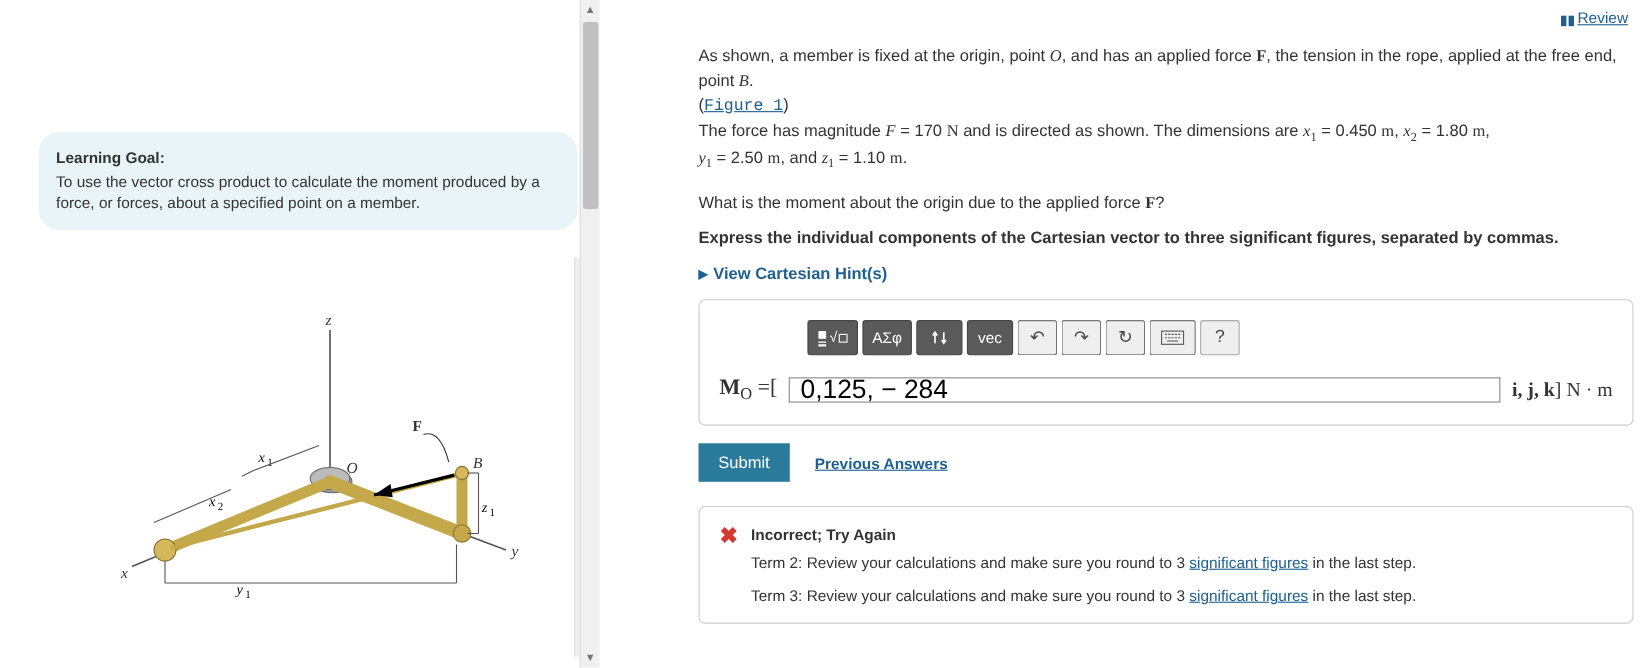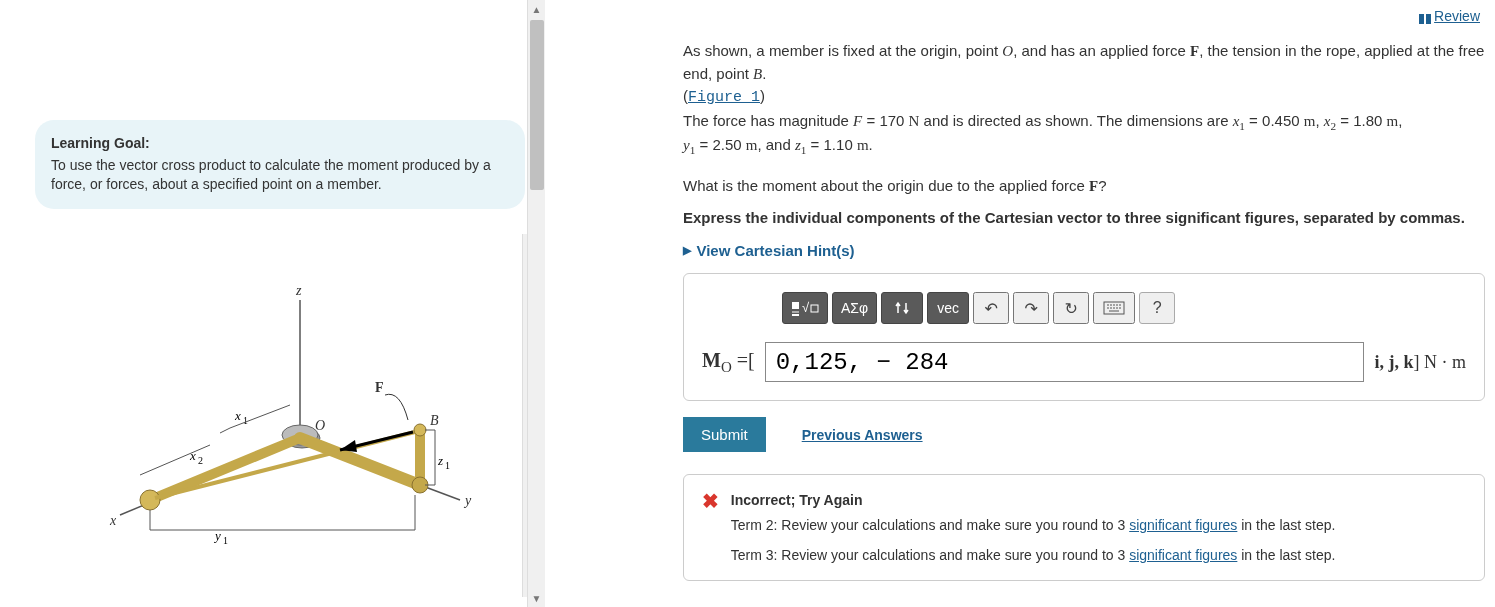--- a/index.html
+++ b/index.html
@@ -103,21 +103,20 @@
       top: 0;
       bottom: 0;
       width: 18px;
       background: #f0f0f0;
       border-left: 1px solid #ddd;
     }
     .right-panel {
       flex: 1;
       padding: 10px 10px 10px 90px;
       position: relative;
-      margin-left: 48px;
     }
     .review-link {
       position: absolute;
       top: 8px;
       right: 15px;
       color: #1e6091;
       text-decoration: underline;
       font-size: 14px;
       cursor: pointer;
       display: flex;
@@ -195,31 +194,31 @@
     .answer-line {
       display: flex;
       align-items: center;
       gap: 10px;
       font-size: 20px;
     }
     .answer-label { font-family: "Times New Roman", serif; }
     .answer-input {
       flex: 1;
       border: 1px solid #888;
-      height: 40px;
+      height: 23px;
       padding: 0 10px;
       font-size: 24px;
-      font-family: Liberation Mono, monospace;
+      font-family: Liberation Sans, sans-serif;
     }
     .answer-unit { font-family: "Times New Roman", serif; font-size: 18px; }
     .submit-row {
       margin-top: 16px;
       display: flex;
       align-items: center;
-      gap: 36px;
+      gap: 23px;
     }
     .submit-btn {
       background: #2a7a9c;
       color: #fff;
       border: none;
       padding: 9px 18px;
       font-size: 15px;
       cursor: pointer;
     }
     .prev-answers {

